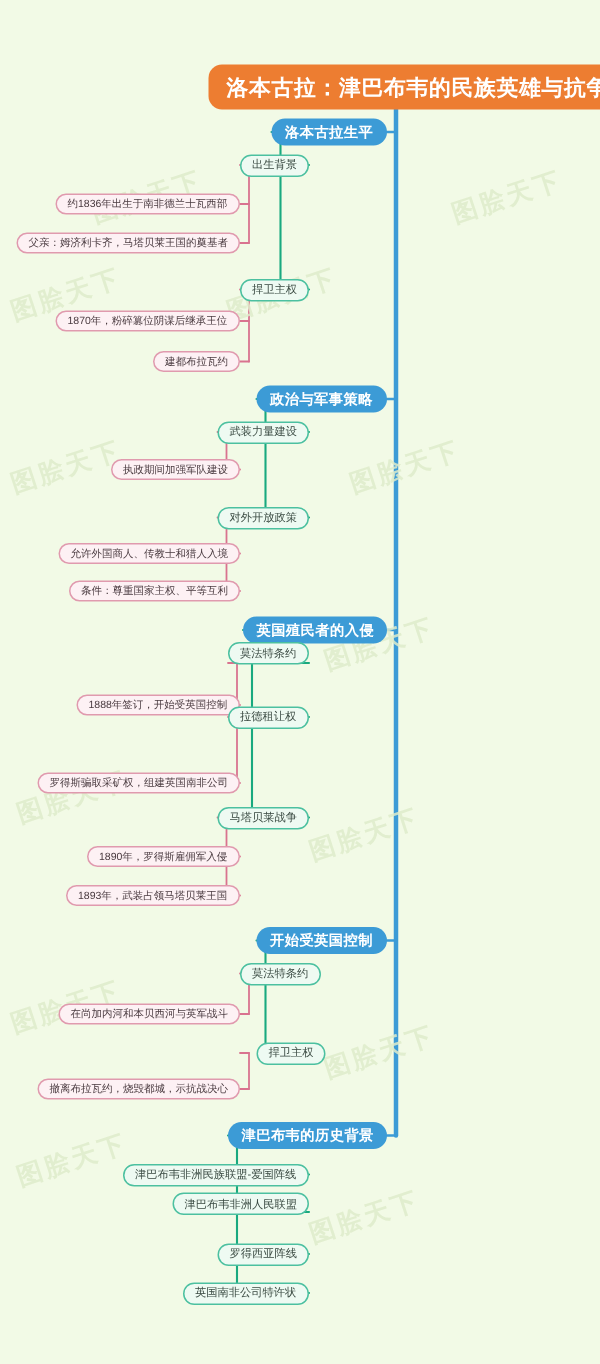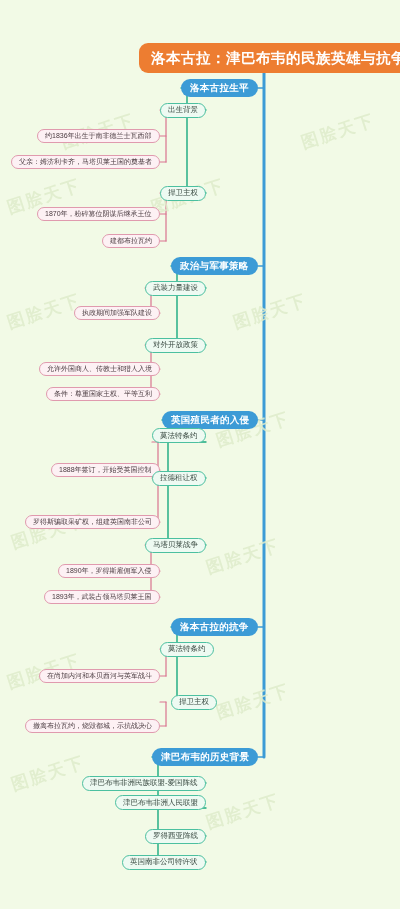--- a/index.html
+++ b/index.html
@@ -138,21 +138,21 @@
       <div class="node leaf" style="visibility: visible; left: 39px; top: 362px;">允许外国商人、传教士和猎人入境</div>
       <div class="node leaf" style="visibility: visible; left: 46px; top: 387px;">条件：尊重国家主权、平等互利</div>
       <div class="node branch" style="visibility: visible; left: 162px; top: 411px;">英国殖民者的入侵</div>
       <div class="node sub" style="visibility: visible; left: 152px; top: 428px;">莫法特条约</div>
       <div class="node leaf" style="visibility: visible; left: 51px; top: 463px;">1888年签订，开始受英国控制</div>
       <div class="node sub" style="visibility: visible; left: 152px; top: 470.5px;">拉德租让权</div>
       <div class="node leaf" style="visibility: visible; left: 25px; top: 515px;">罗得斯骗取采矿权，组建英国南非公司</div>
       <div class="node sub" style="visibility: visible; left: 145px; top: 537.5px;">马塔贝莱战争</div>
       <div class="node leaf" style="visibility: visible; left: 58px; top: 564px;">1890年，罗得斯雇佣军入侵</div>
       <div class="node leaf" style="visibility: visible; left: 44px; top: 590px;">1893年，武装占领马塔贝莱王国</div>
-      <div class="node branch" style="visibility: visible; left: 171px; top: 618px;">洛本古拉的抗争</div>
+      <div class="node branch" style="visibility: visible; left: 171px; top: 618px;">开始受英国控制</div>
       <div class="node sub" style="visibility: visible; left: 160px; top: 641.5px;">莫法特条约</div>
       <div class="node leaf" style="visibility: visible; left: 39px; top: 669px;">在尚加内河和本贝西河与英军战斗</div>
       <div class="node sub" style="visibility: visible; left: 160px; top: 694.5px; margin-left: 11px;">捍卫主权</div>
       <div class="node leaf" style="visibility: visible; left: 25px; top: 719px;">撤离布拉瓦约，烧毁都城，示抗战决心</div>
       <div class="node branch" style="visibility: visible; left: 152px; top: 748px;">津巴布韦的历史背景</div>
       <div class="node sub" style="visibility: visible; left: 82px; top: 775.5px;">津巴布韦非洲民族联盟-爱国阵线</div>
       <div class="node sub" style="visibility: visible; left: 115px; top: 795px;">津巴布韦非洲人民联盟</div>
       <div class="node sub" style="visibility: visible; left: 145px; top: 828.5px;">罗得西亚阵线</div>
       <div class="node sub" style="visibility: visible; left: 122px; top: 854.5px;">英国南非公司特许状</div>
     </div>

